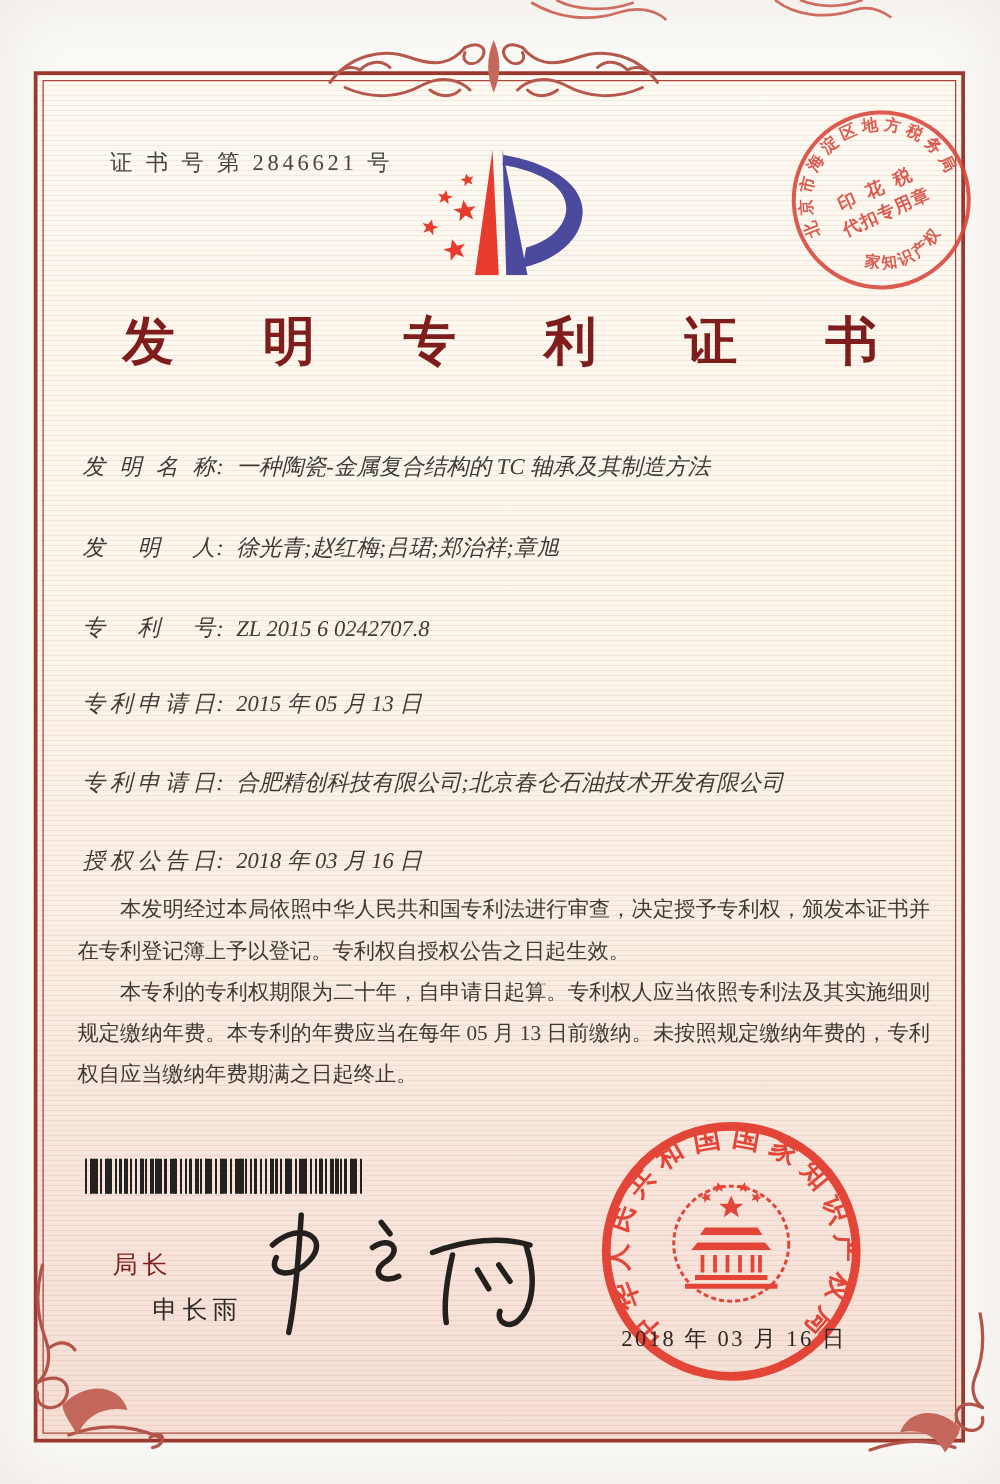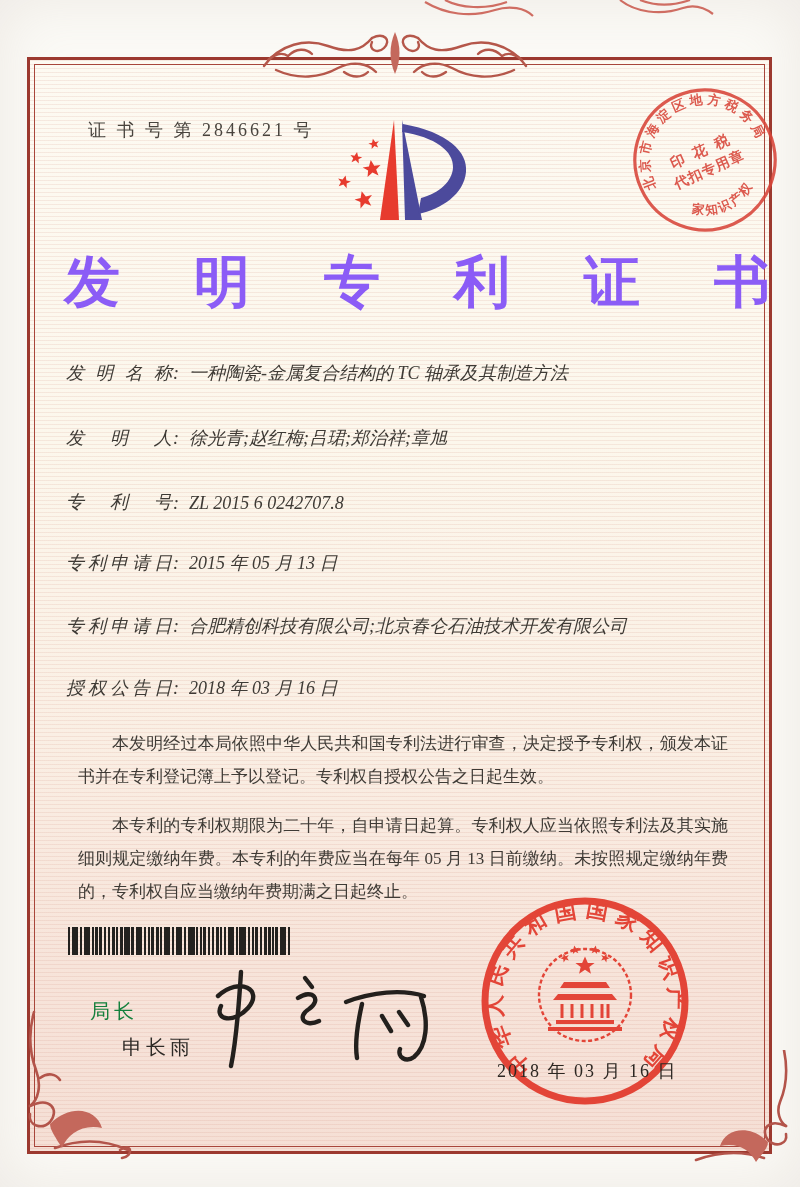--- a/index.html
+++ b/index.html
@@ -32,50 +32,50 @@
   .corner-br{left:692px;top:1050px;width:104px;height:118px;transform:scaleX(-1);}
   .top-edge-frag{left:415px;top:0;width:300px;height:22px;opacity:.85;}
   
   .cert-no{
     position:absolute;left:88px;top:118px;z-index:5;
     font-size:18px;letter-spacing:3px;color:#49443e;
   }
   .logo{position:absolute;left:330px;top:92px;width:152px;height:150px;z-index:5;}
   .doc-title{
     position:absolute;left:0;right:0;top:245px;z-index:5;
-    text-align:right;font-size:56px;font-weight:700;color:#8b5cf6;
+    text-align:center;font-size:42px;font-weight:700;color:#7f1d1d;
     letter-spacing:30px;text-indent:30px;white-space:nowrap;
   }
   
   .field-row{
     position:absolute;left:66px;right:60px;z-index:5;
     font-size:18px;color:#3e3a35;white-space:nowrap;font-style:italic;
   }
   .field-label{
     display:inline-block;width:106px;vertical-align:bottom;
     text-align:justify;text-align-last:justify;
   }
   .field-colon{display:inline-block;margin:0 10px 0 1px;}
   .f0{top:361px}.f1{top:426px}.f2{top:490px}.f3{top:551px}.f4{top:614px}.f5{top:676px}
   
   .body-text{
     position:absolute;left:62px;right:56px;top:712px;z-index:5;
     font-size:17px;line-height:1.94;color:#3e3a35;text-align:justify;
   }
-  .body-text p{margin:16px;text-indent:2em;}
+  .body-text p{margin:0;text-indent:2em;}
   
   .barcode{
     position:absolute;left:68px;top:927px;width:223px;height:28px;z-index:5;
     background-image:
       repeating-linear-gradient(90deg,#23211f 0 2px,transparent 2px 4px),
       repeating-linear-gradient(90deg,#23211f 0 1px,transparent 1px 9px),
       repeating-linear-gradient(90deg,transparent 0 5px,#23211f 5px 8px,transparent 8px 13px);
   }
   
-  .director-title{position:absolute;left:90px;top:998px;z-index:5;font-size:20px;letter-spacing:4px;color:#15803d;font-family:Liberation Mono, monospace;}
+  .director-title{position:absolute;left:90px;top:998px;z-index:5;font-size:20px;letter-spacing:4px;color:#7f1d1d;font-family:Liberation Mono, monospace;}
   .director-name{position:absolute;left:90px;top:1034px;z-index:5;font-size:20px;letter-spacing:4px;color:#2e2a26;margin-left:32px;}
   .signature{position:absolute;left:178px;top:962px;width:255px;height:108px;z-index:5;}
   
   .official-seal{position:absolute;left:476px;top:892px;width:218px;height:218px;z-index:6;opacity:.93;}
   .seal-date{
     position:absolute;left:497px;top:1059px;z-index:7;
     font-size:18px;letter-spacing:2px;color:#2c2722;white-space:nowrap;
   }
   .tax-stamp{
     position:absolute;left:627px;top:82px;width:156px;height:156px;z-index:6;

